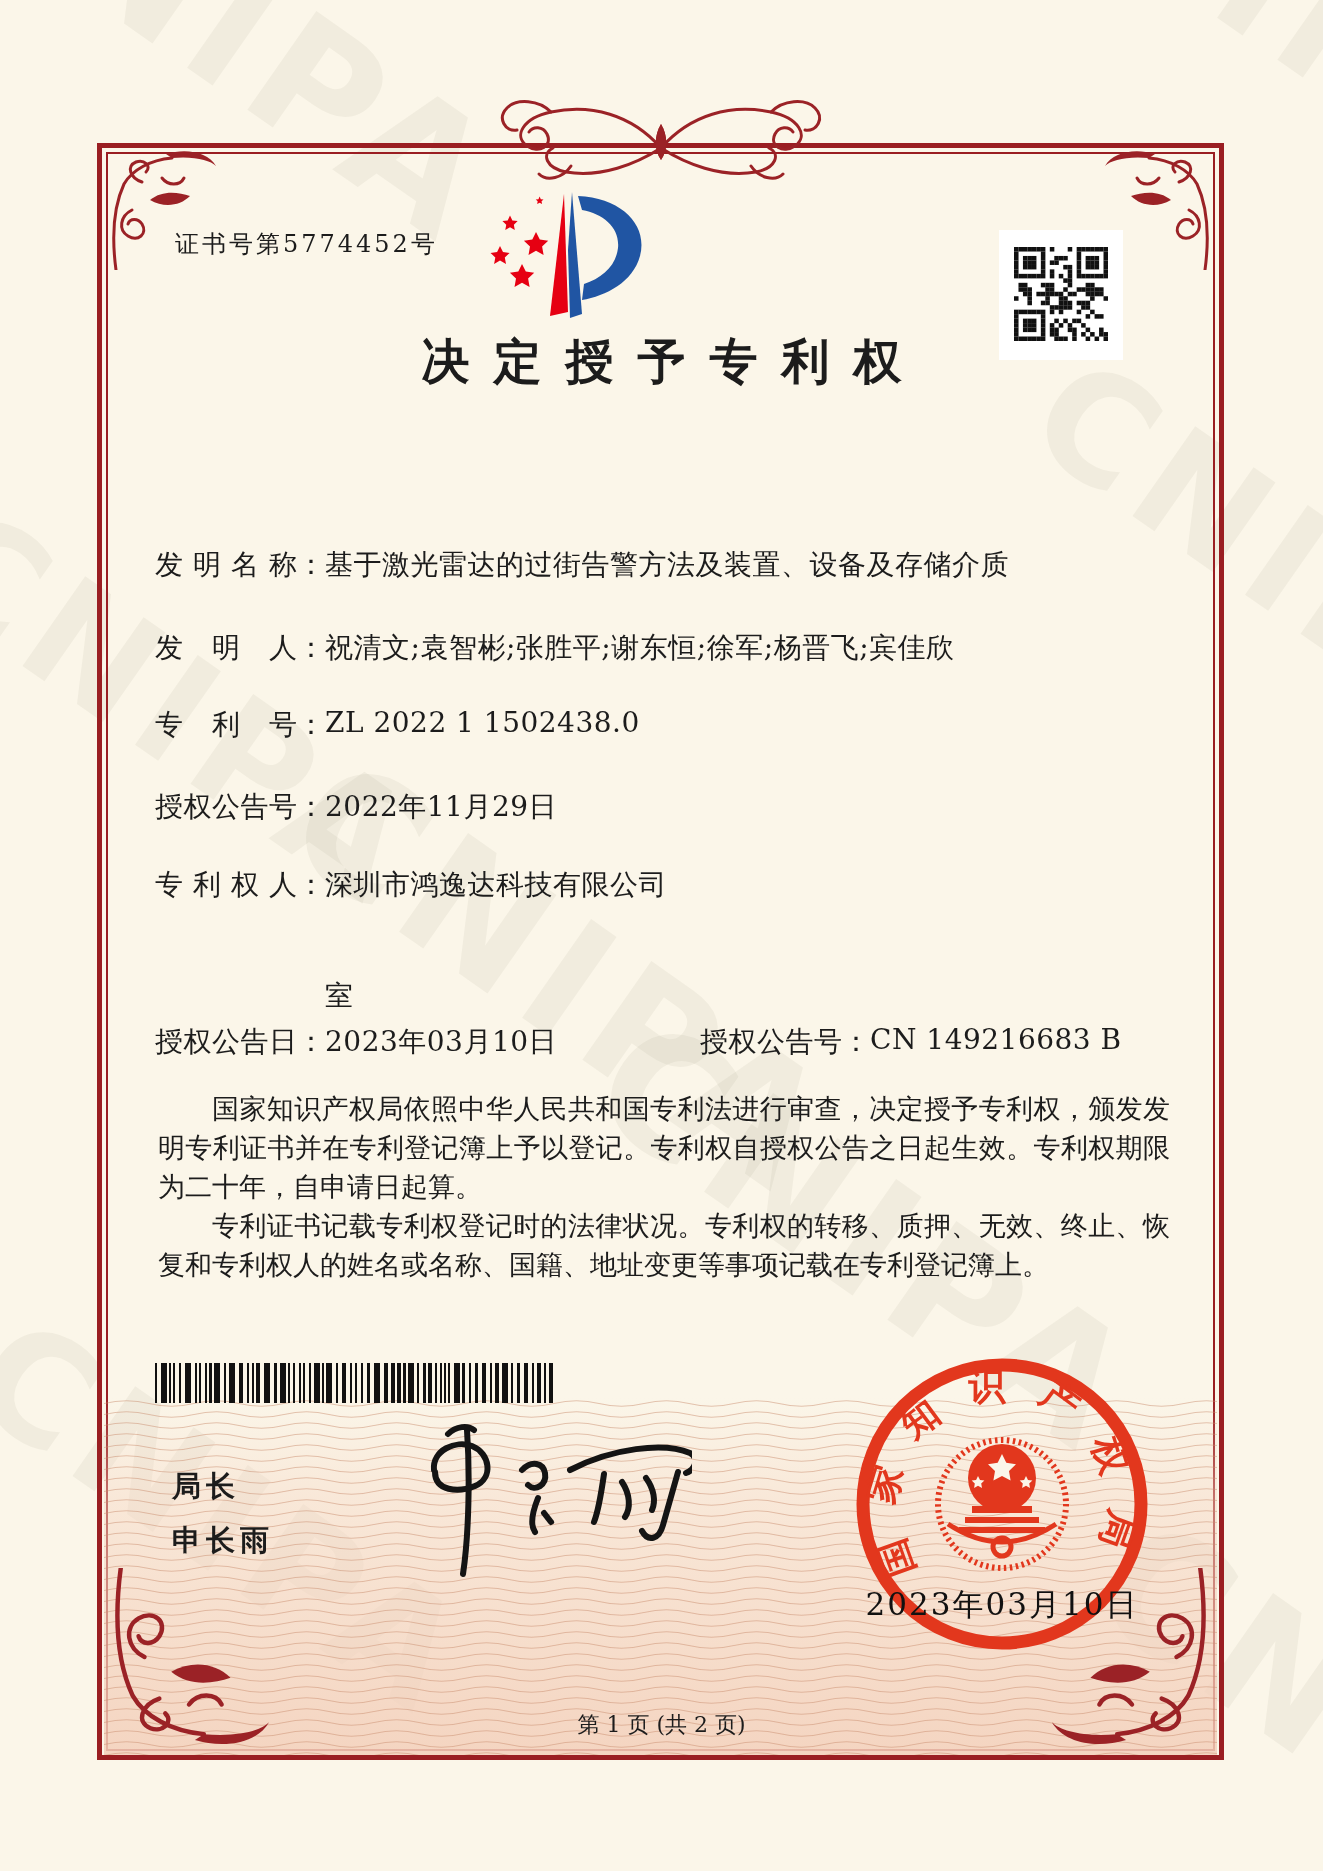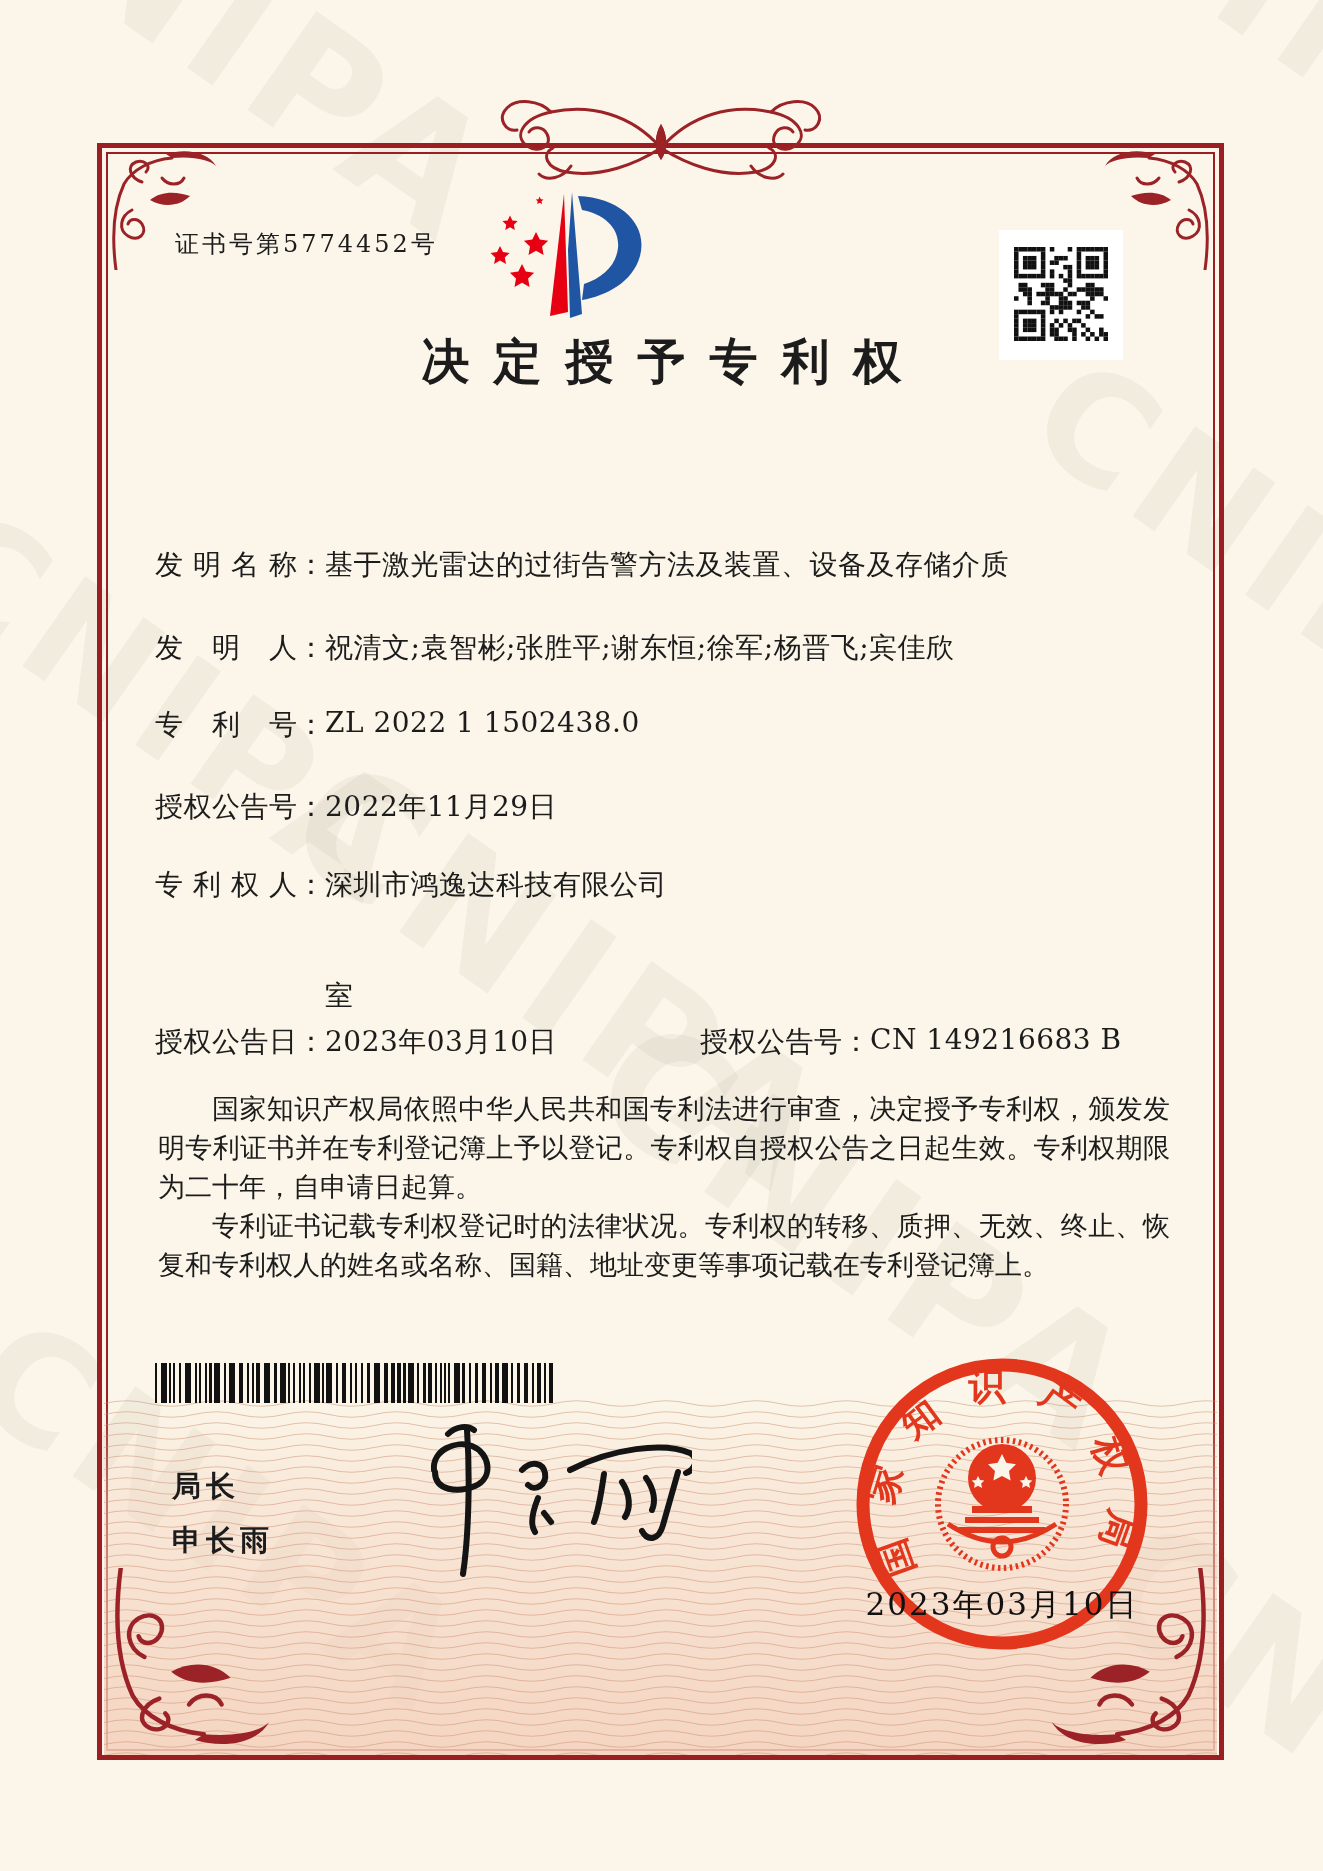--- a/index.html
+++ b/index.html
@@ -550,14 +550,15 @@
       </g>
       <path d="M120 152 h60 v7 h-60 Z"></path>
       <path d="M113 163 h74 v6 h-74 Z"></path>
       <path d="M107 173 h86 v6 h-86 Z"></path>
       <circle cx="150" cy="193" r="9" fill="none" stroke="#e2371d" stroke-width="5"></circle>
       <path d="M96 170 Q150 206 204 170" fill="none" stroke="#e2371d" stroke-width="5"></path>
     </g>
   </svg>
   <div class="seal-date">2023年03月10日</div>
 
+  <div class="page-info">第 1 页 (共 2 页)</div>
 
 </div>
 
 </body></html>

